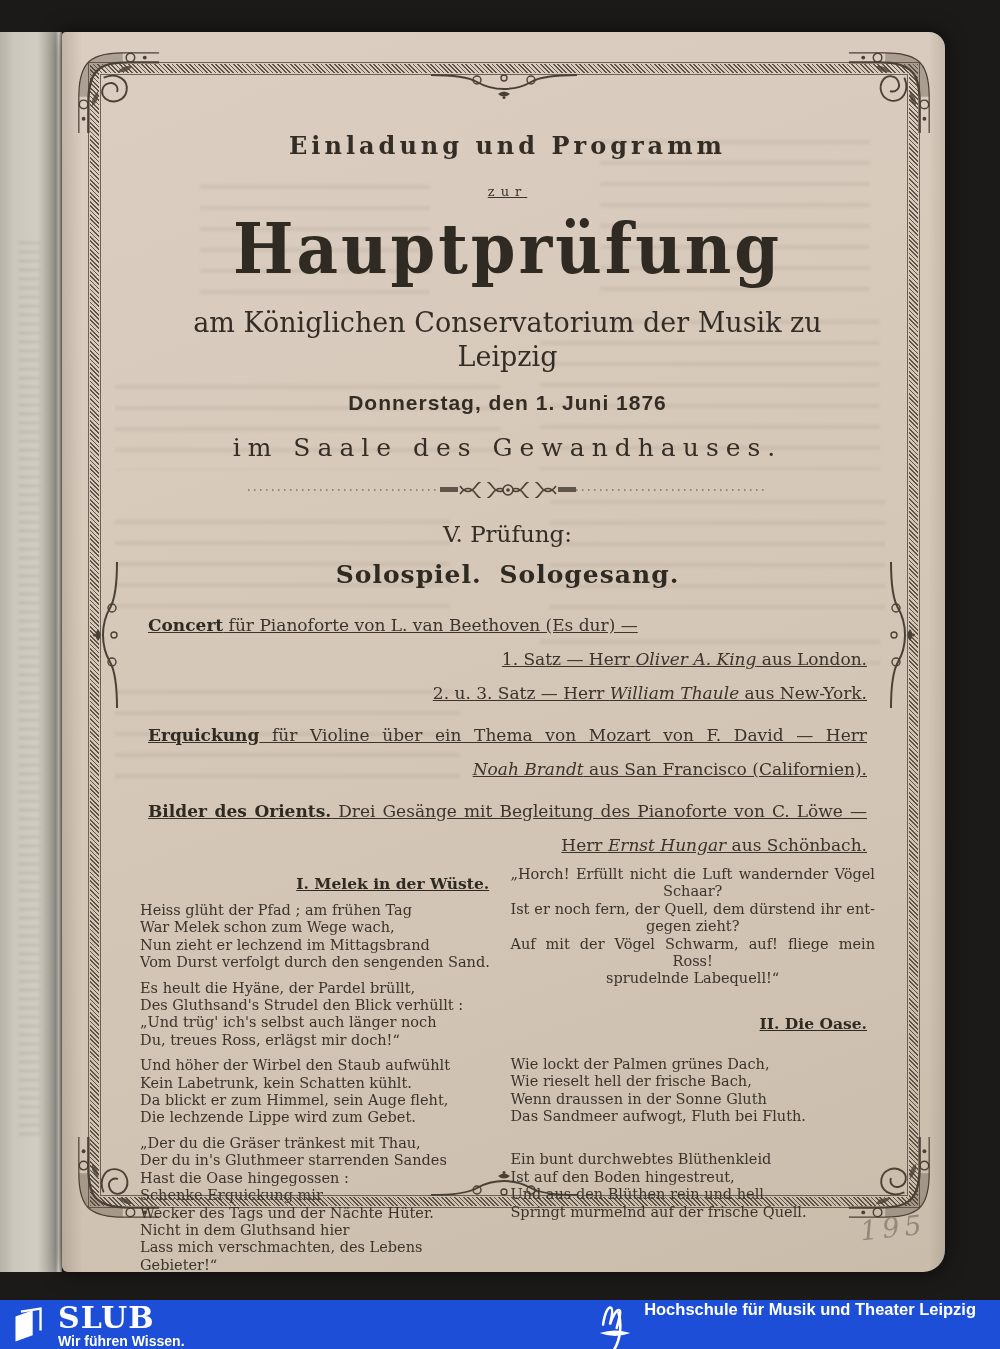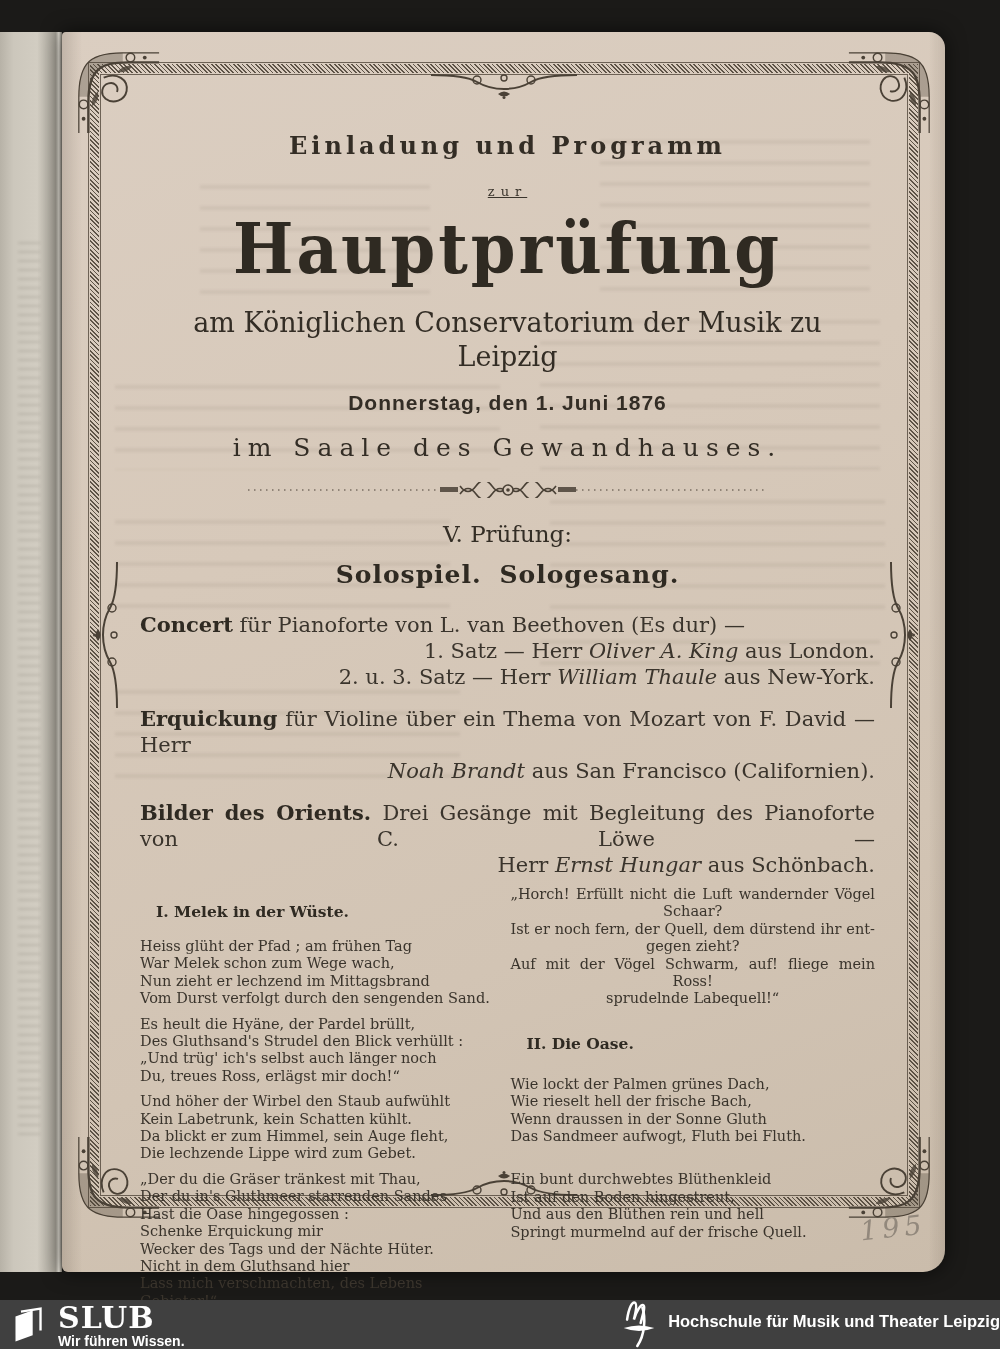--- a/index.html
+++ b/index.html
@@ -45,52 +45,52 @@
   .t-haupt{margin:6px 0 0;text-align:center;font-weight:bold;font-size:64px;line-height:86px;
     letter-spacing:3px;color:#2f2a22;transform:scaleY(1.08);}
   .t-inst{margin:14px 0 0;text-align:center;font-size:27px;line-height:34px;color:#332d25;}
   .t-date{margin:16px 0 0;text-align:center;font-family:"Liberation Sans",sans-serif;
     font-weight:bold;font-size:21px;line-height:26px;letter-spacing:1px;color:#332d25;}
   .t-venue{margin:16px 0 0;text-align:center;font-size:25px;line-height:32px;letter-spacing:7px;color:#332d25;}
   .divider{margin:18px auto 0;display:block;}
   .t-pruefung{margin:22px 0 0;text-align:center;font-size:23px;line-height:28px;color:#332d25;}
   .t-solo{margin:12px 0 0;text-align:center;font-weight:bold;font-size:25px;line-height:30px;
     letter-spacing:1px;word-spacing:8px;color:#2f2a22;}
-  .prog{margin:0;font-size:21px;line-height:26px;}
+  .prog{margin:8px;font-size:17px;line-height:26px;text-decoration:underline;}
   .prog-first{margin-top:22px;}
   .prog-gap{margin-top:16px;}
   .prog b{color:#2f2a22;}
   .prog-sub{text-align:right;}
   .just{text-align:justify;text-align-last:justify;}
   
   .poems{display:flex;margin-top:8px;}
   .col{width:49.6%;}
   .col-left{margin-right:1.8%;width:48.6%;}
-  .poem-title{margin:16px;text-align:left;font-weight:bold;font-size:15.5px;line-height:20px;color:#2f2a22;}
+  .poem-title{margin:8px;text-align:right;font-weight:bold;font-size:15.5px;line-height:20px;color:#2f2a22;text-decoration:underline;}
   .stanza{margin-top:8px;}
   .stanza-first{margin-top:8px;}
   .pl{font-size:14.5px;line-height:17.4px;}
   .pl-j{text-align:justify;text-align-last:justify;}
   .pl-c{text-align:center;}
   .oase{margin-top:26px;}
   .gap-lg{margin-top:22px;}
   .gap-xl{margin-top:26px;}
   
   .handwritten{position:absolute;left:798px;top:1180px;font-style:italic;font-size:27px;
     color:#92887c;letter-spacing:5px;transform:rotate(-6deg);}
   
-  .viewer-footer{position:absolute;left:0;right:0;bottom:0;height:49px;background:#404040;}
+  .viewer-footer{position:absolute;left:0;right:0;bottom:0;height:49px;background:#1d4ed8;}
   .footer-left{position:absolute;left:13px;top:4px;display:flex;align-items:flex-start;}
   .slub-icon{margin-top:3px;}
   .slub-text{margin-left:15px;}
   .slub-name{font-family:"DejaVu Serif",serif;font-weight:bold;font-size:30px;line-height:28px;
     color:#fff;letter-spacing:1px;}
   .slub-tagline{font-family:"Liberation Sans",sans-serif;font-weight:bold;font-size:14px;
     line-height:16px;color:#fff;margin-top:1px;}
-  .footer-right{position:absolute;right:0;top:0;height:43px;display:flex;align-items:center;}
+  .footer-right{position:absolute;right:24px;top:0;height:43px;display:flex;align-items:flex-start;}
   .hmt-icon{margin-top:2px;}
   .hmt-name{font-family:"Liberation Sans",sans-serif;font-weight:bold;font-size:16.5px;
     color:#fff;margin-left:12px;white-space:nowrap;}
   svg{display:block;}
 </style>
 </head>
 <body>
 
 <svg width="0" height="0" style="position:absolute">
   <defs>

